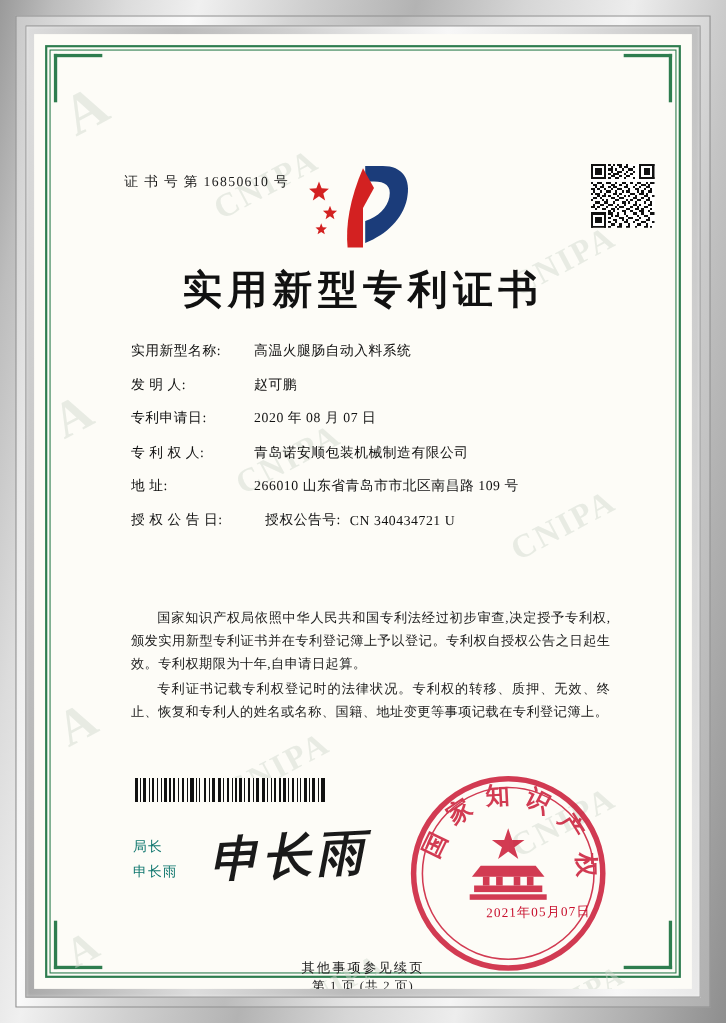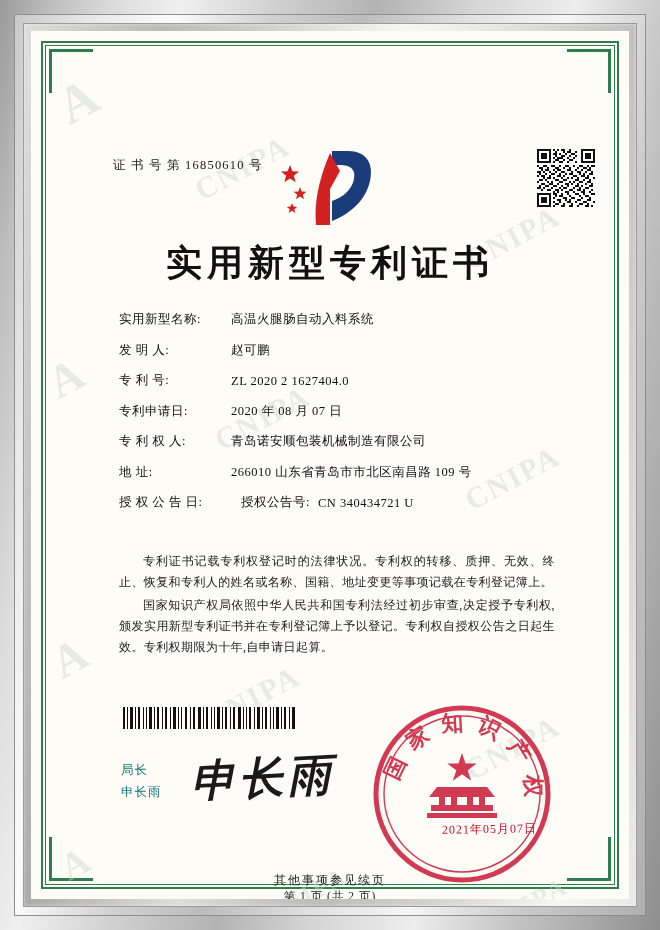--- a/index.html
+++ b/index.html
@@ -541,45 +541,41 @@
           <div class="fields">
             <div class="row">
               <div class="label">实用新型名称:</div>
               <div class="value">高温火腿肠自动入料系统</div>
             </div>
             <div class="row">
               <div class="label">发 明 人:</div>
               <div class="value">赵可鹏</div>
             </div>
             <div class="row">
-              <div class="label">专 利 号:</div>
-              <div class="value">ZL 2020 2 1627404.0</div>
-            </div>
-            <div class="row">
               <div class="label">专利申请日:</div>
               <div class="value">2020 年 08 月 07 日</div>
             </div>
             <div class="row">
               <div class="label">专 利 权 人:</div>
               <div class="value">青岛诺安顺包装机械制造有限公司</div>
             </div>
             <div class="row">
               <div class="label">地 址:</div>
               <div class="value">266010 山东省青岛市市北区南昌路 109 号</div>
             </div>
             <div class="row split">
               <div class="label">授 权 公 告 日:</div>
               <div class="label2">授权公告号:</div>
               <div class="value2">CN 340434721 U</div>
             </div>
           </div>
 
           <div class="paras">
+            <p>国家知识产权局依照中华人民共和国专利法经过初步审查,决定授予专利权,颁发实用新型专利证书并在专利登记簿上予以登记。专利权自授权公告之日起生效。专利权期限为十年,自申请日起算。</p>
             <p>专利证书记载专利权登记时的法律状况。专利权的转移、质押、无效、终止、恢复和专利人的姓名或名称、国籍、地址变更等事项记载在专利登记簿上。</p>
-            <p>国家知识产权局依照中华人民共和国专利法经过初步审查,决定授予专利权,颁发实用新型专利证书并在专利登记簿上予以登记。专利权自授权公告之日起生效。专利权期限为十年,自申请日起算。</p>
           </div>
 
           <div class="barcode">
             <svg width="178" height="22" viewBox="0 0 178 22" shape-rendering="crispEdges">
               <rect width="178" height="22" fill="#fdfcf7"></rect>
               <g fill="#111111">
                 <rect x="2" y="0" width="2" height="22"></rect>
                   <rect x="6" y="0" width="1" height="22"></rect>
                 <rect x="9" y="0" width="3" height="22"></rect>
                   <rect x="14" y="0" width="1" height="22"></rect>

